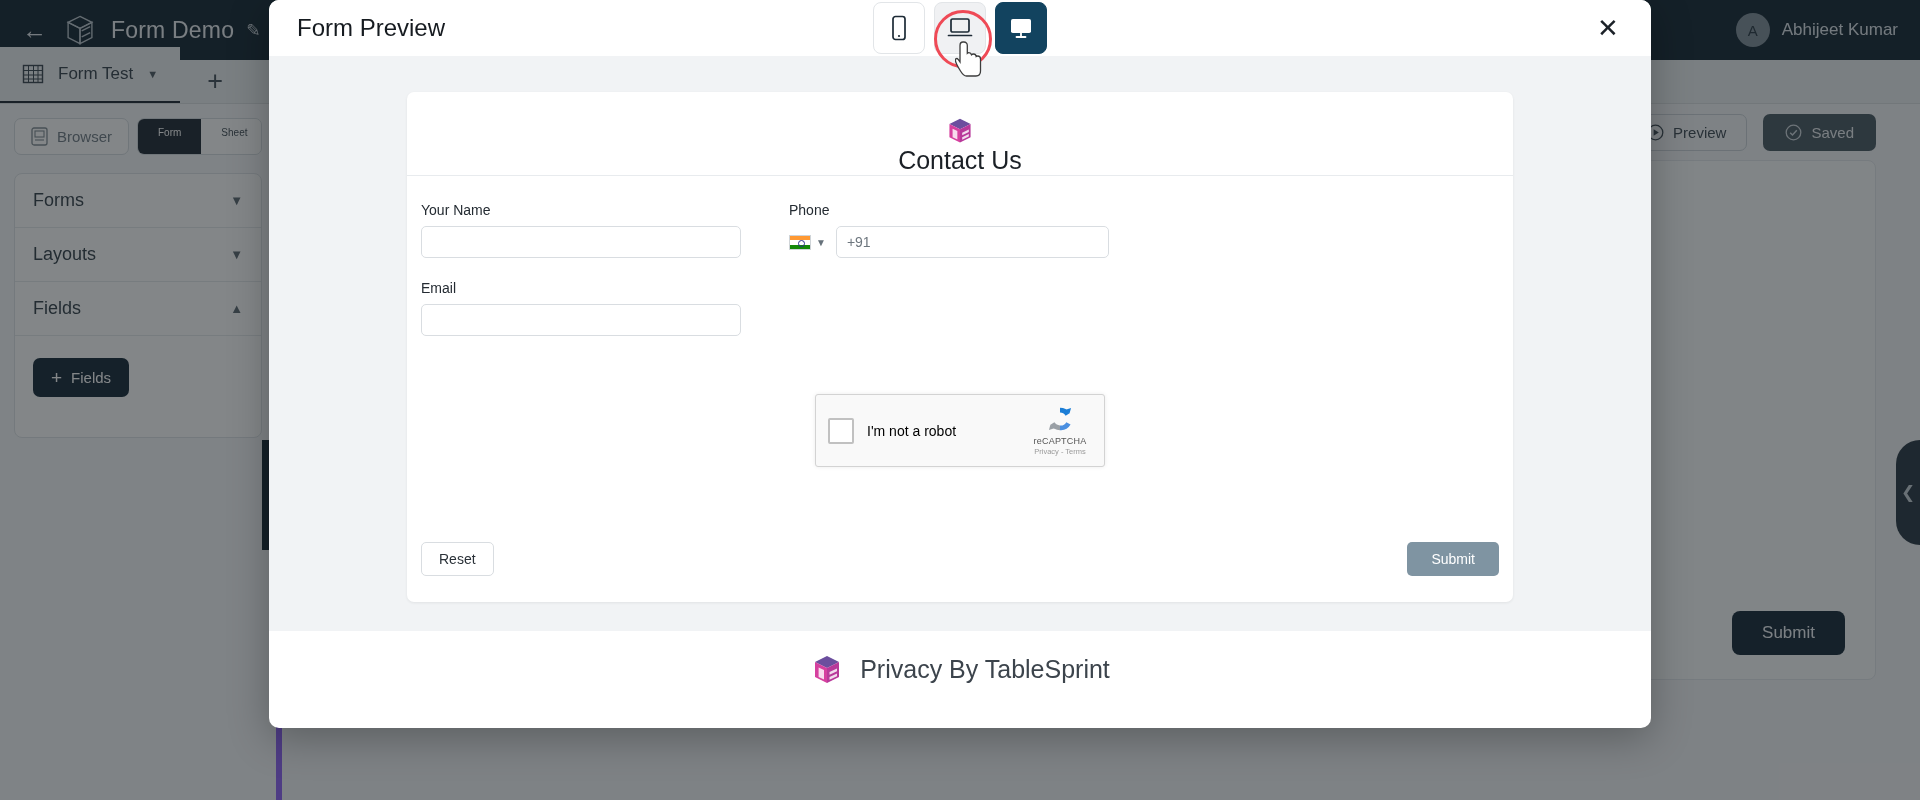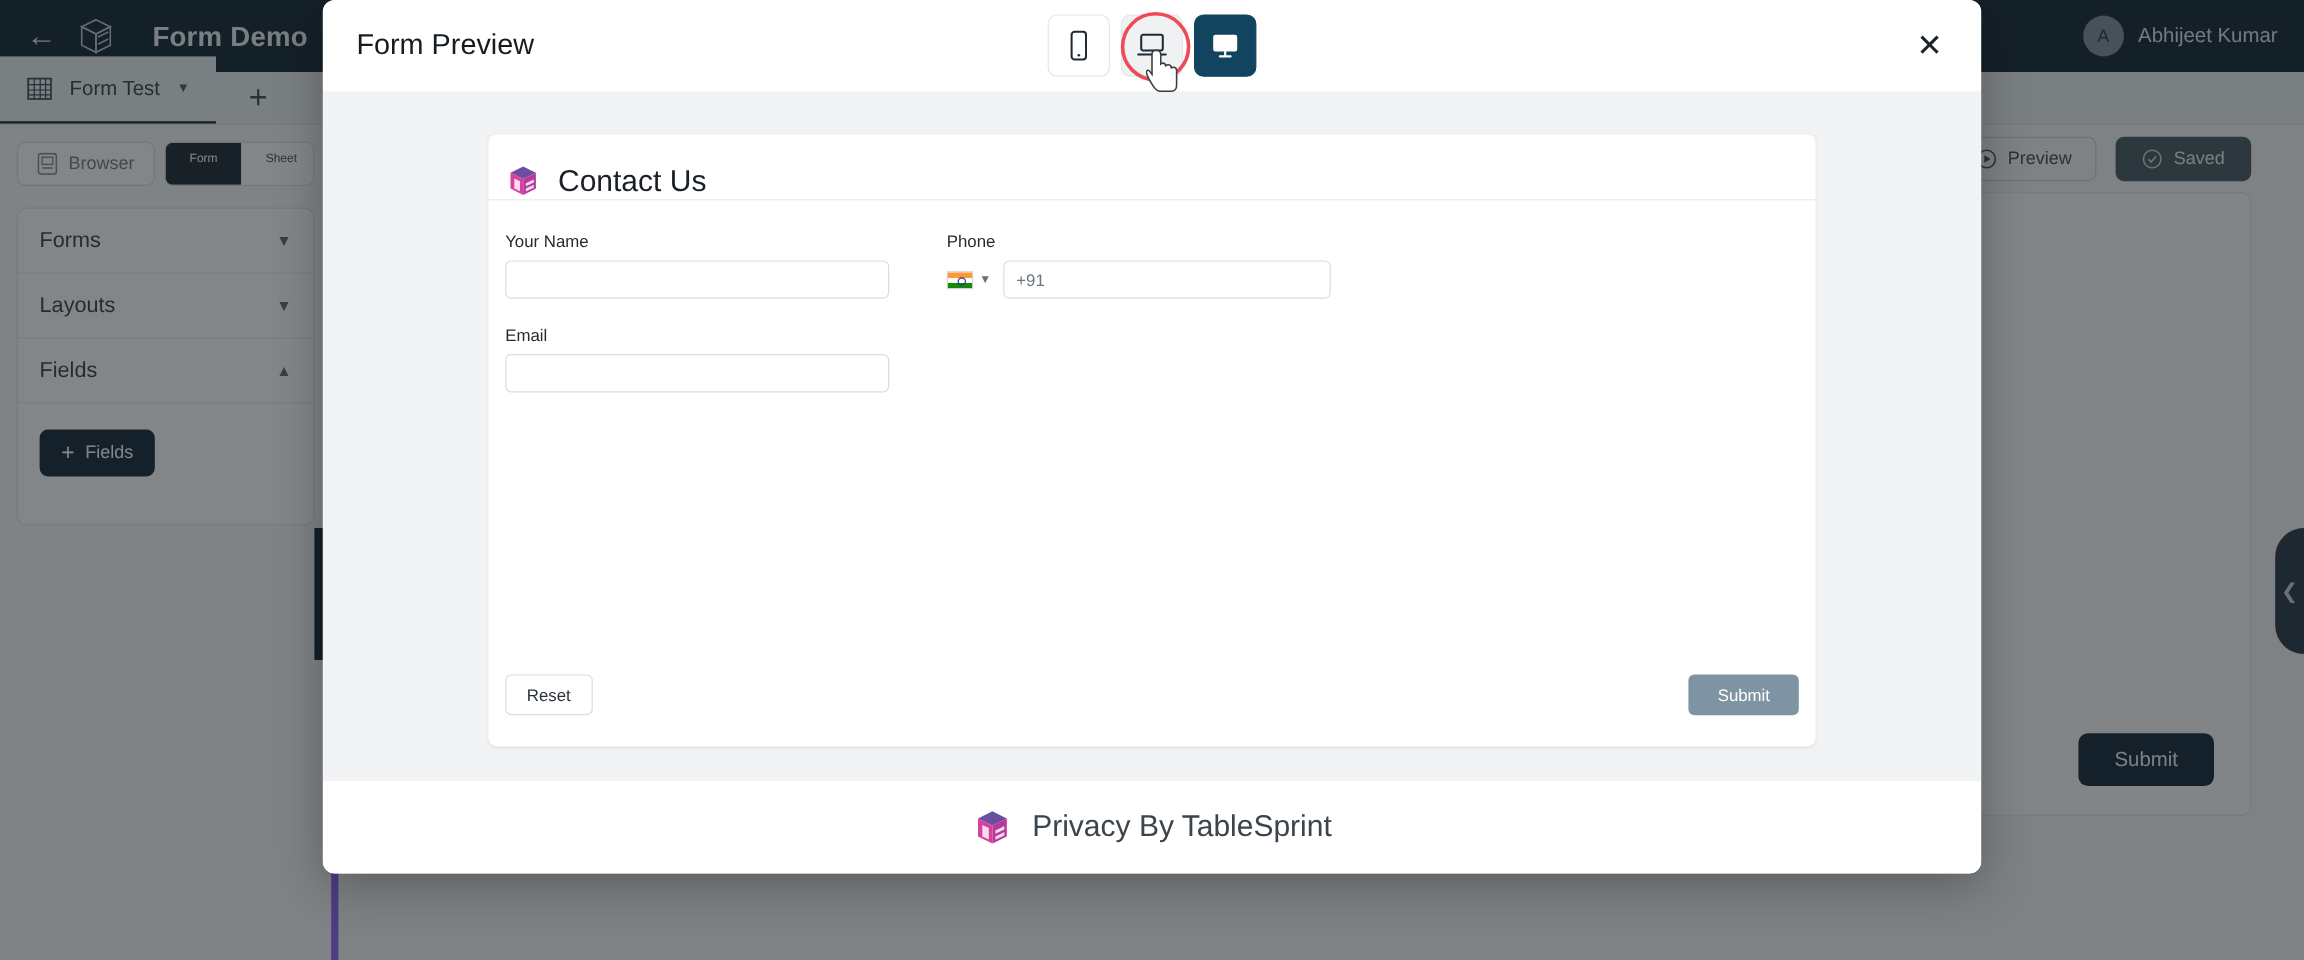--- a/index.html
+++ b/index.html
@@ -13,21 +13,21 @@
 
   
   .bg-app { position: absolute; inset: 0; background: #f4f6f8; }
 
   .topbar {
     position: absolute; top: 0; left: 0; width: 1920px; height: 60px;
     background: #0b1d2a; display: flex; align-items: center; padding: 0 22px;
   }
   .back-arrow { color: #dfe5ea; font-size: 25px; line-height: 1; margin-right: 16px; cursor: pointer; }
   .brand-cube { width: 34px; height: 34px; margin-right: 14px; }
-  .app-title { color: #e9eef2; font-size: 23px; font-weight: 700; letter-spacing: .2px; margin-left: 16px; }
+  .app-title { color: #e9eef2; font-size: 23px; font-weight: 400; letter-spacing: .2px; }
   .edit-pencil { margin-left: 12px; color: #c9d3da; font-size: 17px; cursor: pointer; }
   .topbar-spacer { flex: 1; }
   .user-chip { display: flex; align-items: center; gap: 12px; }
   .avatar {
     width: 34px; height: 34px; border-radius: 50%;
     background: #7b8a95; color: #20303c;
     display: flex; align-items: center; justify-content: center;
     font-size: 15px; font-weight: 400;
   }
   .user-name { color: #dbe3e9; font-size: 17px; }
@@ -124,21 +124,21 @@
 
   .dim { position: absolute; inset: 0; background: rgba(30,34,38,0.55); }
 
   
   .modal {
     position: absolute; left: 269px; top: 0; width: 1382px; height: 728px;
     background: #ffffff; border-radius: 10px;
     box-shadow: 0 10px 40px rgba(0,0,0,.28); overflow: hidden;
   }
   .modal-head {
-    position: relative; height: 76px; display: flex; align-items: center;
+    position: relative; height: 56px; display: flex; align-items: center;
     padding: 0 28px; background: #fff;
   }
   .modal-title { font-size: 24px; color: #161b20; font-weight: 400; }
   .device-group {
     position: absolute; left: 50%; transform: translateX(-50%);
     display: flex; gap: 9px;
   }
   .dev-btn {
     width: 52px; height: 52px; border-radius: 8px; border: 1px solid #e2e5e8;
     background: #fff; display: flex; align-items: center; justify-content: center;
@@ -152,21 +152,21 @@
     width: 30px; height: 30px; display: flex; align-items: center; justify-content: center;
   }
 
   .modal-body { height: 575px; background: #f1f3f5; padding: 22px 0 0 0; overflow: hidden; }
   .form-card {
     width: 1106px; margin: 14px auto 0 auto; background: #fff;
     border-radius: 7px; box-shadow: 0 1px 3px rgba(0,0,0,.07); overflow: hidden;
     height: 510px; display: flex; flex-direction: column;
   }
   .form-head { padding: 24px 14px 0 14px; }
-  .form-head-row { display: flex; align-items: center; gap: 14px; padding-left: 0; }
+  .form-head-row { display: flex; align-items: center; padding-left: 0; flex-direction: column; }
   .fc-cube { width: 30px; height: 30px; }
   .form-heading { font-size: 25px; color: #1b2026; font-weight: 400; }
   .form-sub { font-size: 12px; color: #3a4149; margin: 20px 0 14px 2px; }
   .form-divider { height: 1px; background: #e8ebee; }
 
   .form-fields { padding: 26px 14px 0 14px; flex: 1; }
   .grid2 { display: flex; gap: 48px; }
   .field { width: 320px; }
   .field-label { font-size: 14px; color: #242b32; margin-bottom: 8px; display: block; }
   .text-input {
@@ -403,20 +403,37 @@
             </div>
           </div>
 
           <div class="grid2" style="margin-top:22px">
             <div class="field">
               <label class="field-label">Email</label>
               <input class="text-input" type="text" placeholder="" style="">
             </div>
           </div>
 
+          <div class="captcha-wrap">
+            <div class="captcha">
+              <div class="cap-box"></div>
+              <div class="cap-text">I'm not a robot</div>
+              <div class="cap-brand">
+                <svg class="cap-logo" viewBox="0 0 40 40">
+                  <path d="M20 6 a14 14 0 0 1 12 6.8 l-5 3 a8.4 8.4 0 0 0 -7 -3.8 z" fill="#1c7ed6"></path>
+                  <path d="M32 12.8 l1.8 -6.4 l-7.8 2.2 z" fill="#1c7ed6"></path>
+                  <path d="M20 34 a14 14 0 0 1 -12 -6.8 l5 -3 a8.4 8.4 0 0 0 7 3.8 z" fill="#9aa0a6"></path>
+                  <path d="M8 27.2 l-1.8 6.4 l7.8 -2.2 z" fill="#9aa0a6"></path>
+                  <path d="M33.2 27 a14 14 0 0 1 -13.2 7 l0 -5.8 a8.4 8.4 0 0 0 7.9 -4.2 z" fill="#4a8fe0"></path>
+                </svg>
+                <div class="cap-name">reCAPTCHA</div>
+                <div class="cap-links">Privacy - Terms</div>
+              </div>
+            </div>
+          </div>
         </div>
 
         <div class="form-actions">
           <button class="btn-reset">Reset</button>
           <button class="btn-submit">Submit</button>
         </div>
       </div>
     </div>
 
     <div class="modal-foot">

